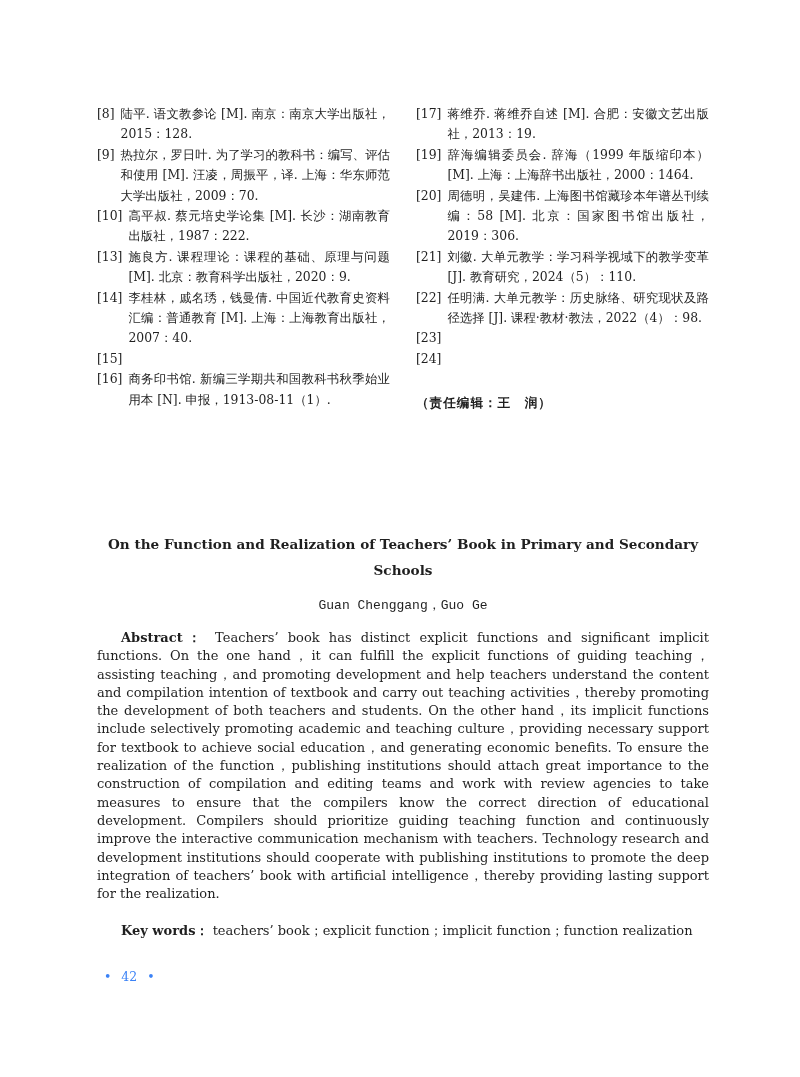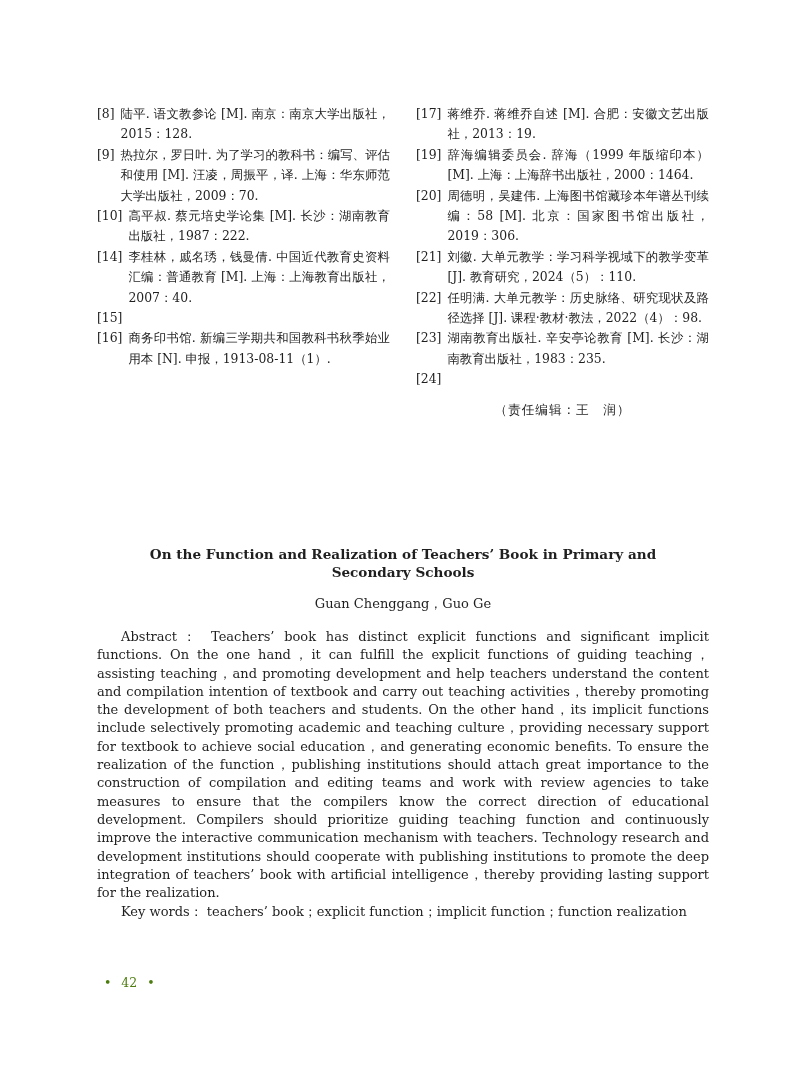--- a/index.html
+++ b/index.html
@@ -39,71 +39,71 @@
   }
   .ref-id {
     flex: 0 0 auto;
     white-space: nowrap;
     padding-right: 6px;
   }
   .ref-text {
     flex: 1 1 auto;
   }
   .editor-note {
-    margin-top: 12px;
-    text-align: center;
+    margin-top: 26px;
+    text-align: left;
     font-size: 12.6px;
-    font-weight: normal;
+    font-weight: bold;
     letter-spacing: 1px;
   }
   
   .english-section {
     position: absolute;
     left: 97px;
     top: 531px;
     width: 612px;
   }
   .en-title {
     text-align: center;
     font-size: 13.6px;
     font-weight: bold;
-    line-height: 18px;
-    margin: 14px;
+    line-height: 26px;
+    margin: 0;
   }
   .en-authors {
     text-align: center;
     font-size: 13px;
     margin-top: 13px;
+    font-family: Liberation Mono, monospace;
   }
   .en-abstract {
     margin-top: 15px;
     font-size: 13px;
     line-height: 18.3px;
     text-align: justify;
     text-justify: inter-word;
     text-indent: 24px;
   }
   .en-keywords {
-    margin-top: 1px;
+    margin-top: 19px;
     font-size: 13px;
     line-height: 18.3px;
     text-indent: 24px;
   }
   .bold-label {
-    font-weight: normal;
+    font-weight: bold;
   }
   
   .page-number {
     position: absolute;
     left: 104px;
     top: 969px;
     font-size: 12.5px;
     word-spacing: 6px;
-    color: #4d7c0f;
-    margin-top: 6px;
+    color: #3b82f6;
   }
 </style>
 </head>
 <body>
 
 <div class="page">
 
   <div class="refs-section">
     <div class="refs-columns">
 
@@ -112,20 +112,24 @@
           <span class="ref-id">[8]</span>
           <span class="ref-text">陆平. 语文教参论 [M]. 南京：南京大学出版社，2015：128.</span>
         </div>
         <div class="ref">
           <span class="ref-id">[9]</span>
           <span class="ref-text">热拉尔，罗日叶. 为了学习的教科书：编写、评估和使用 [M]. 汪凌，周振平，译. 上海：华东师范大学出版社，2009：70.</span>
         </div>
         <div class="ref">
           <span class="ref-id">[10]</span>
           <span class="ref-text">高平叔. 蔡元培史学论集 [M]. 长沙：湖南教育出版社，1987：222.</span>
+        </div>
+        <div class="ref">
+          <span class="ref-id">[13]</span>
+          <span class="ref-text">施良方. 课程理论：课程的基础、原理与问题 [M]. 北京：教育科学出版社，2020：9.</span>
         </div>
         <div class="ref">
           <span class="ref-id">[14]</span>
           <span class="ref-text">李桂林，戚名琇，钱曼倩. 中国近代教育史资料汇编：普通教育 [M]. 上海：上海教育出版社，2007：40.</span>
         </div>
         <div class="ref">
           <span class="ref-id">[15]</span>
         </div>
         <div class="ref">
           <span class="ref-id">[16]</span>
@@ -149,21 +153,20 @@
         <div class="ref">
           <span class="ref-id">[21]</span>
           <span class="ref-text">刘徽. 大单元教学：学习科学视域下的教学变革 [J]. 教育研究，2024（5）：110.</span>
         </div>
         <div class="ref">
           <span class="ref-id">[22]</span>
           <span class="ref-text">任明满. 大单元教学：历史脉络、研究现状及路径选择 [J]. 课程·教材·教法，2022（4）：98.</span>
         </div>
         <div class="ref">
           <span class="ref-id">[23]</span>
-          <span class="ref-text">湖南教育出版社. 辛安亭论教育 [M]. 长沙：湖南教育出版社，1983：235.</span>
         </div>
         <div class="ref">
           <span class="ref-id">[24]</span>
         </div>
         <div class="editor-note">（责任编辑：王　润）</div>
       </div>
 
     </div>
   </div>
 

